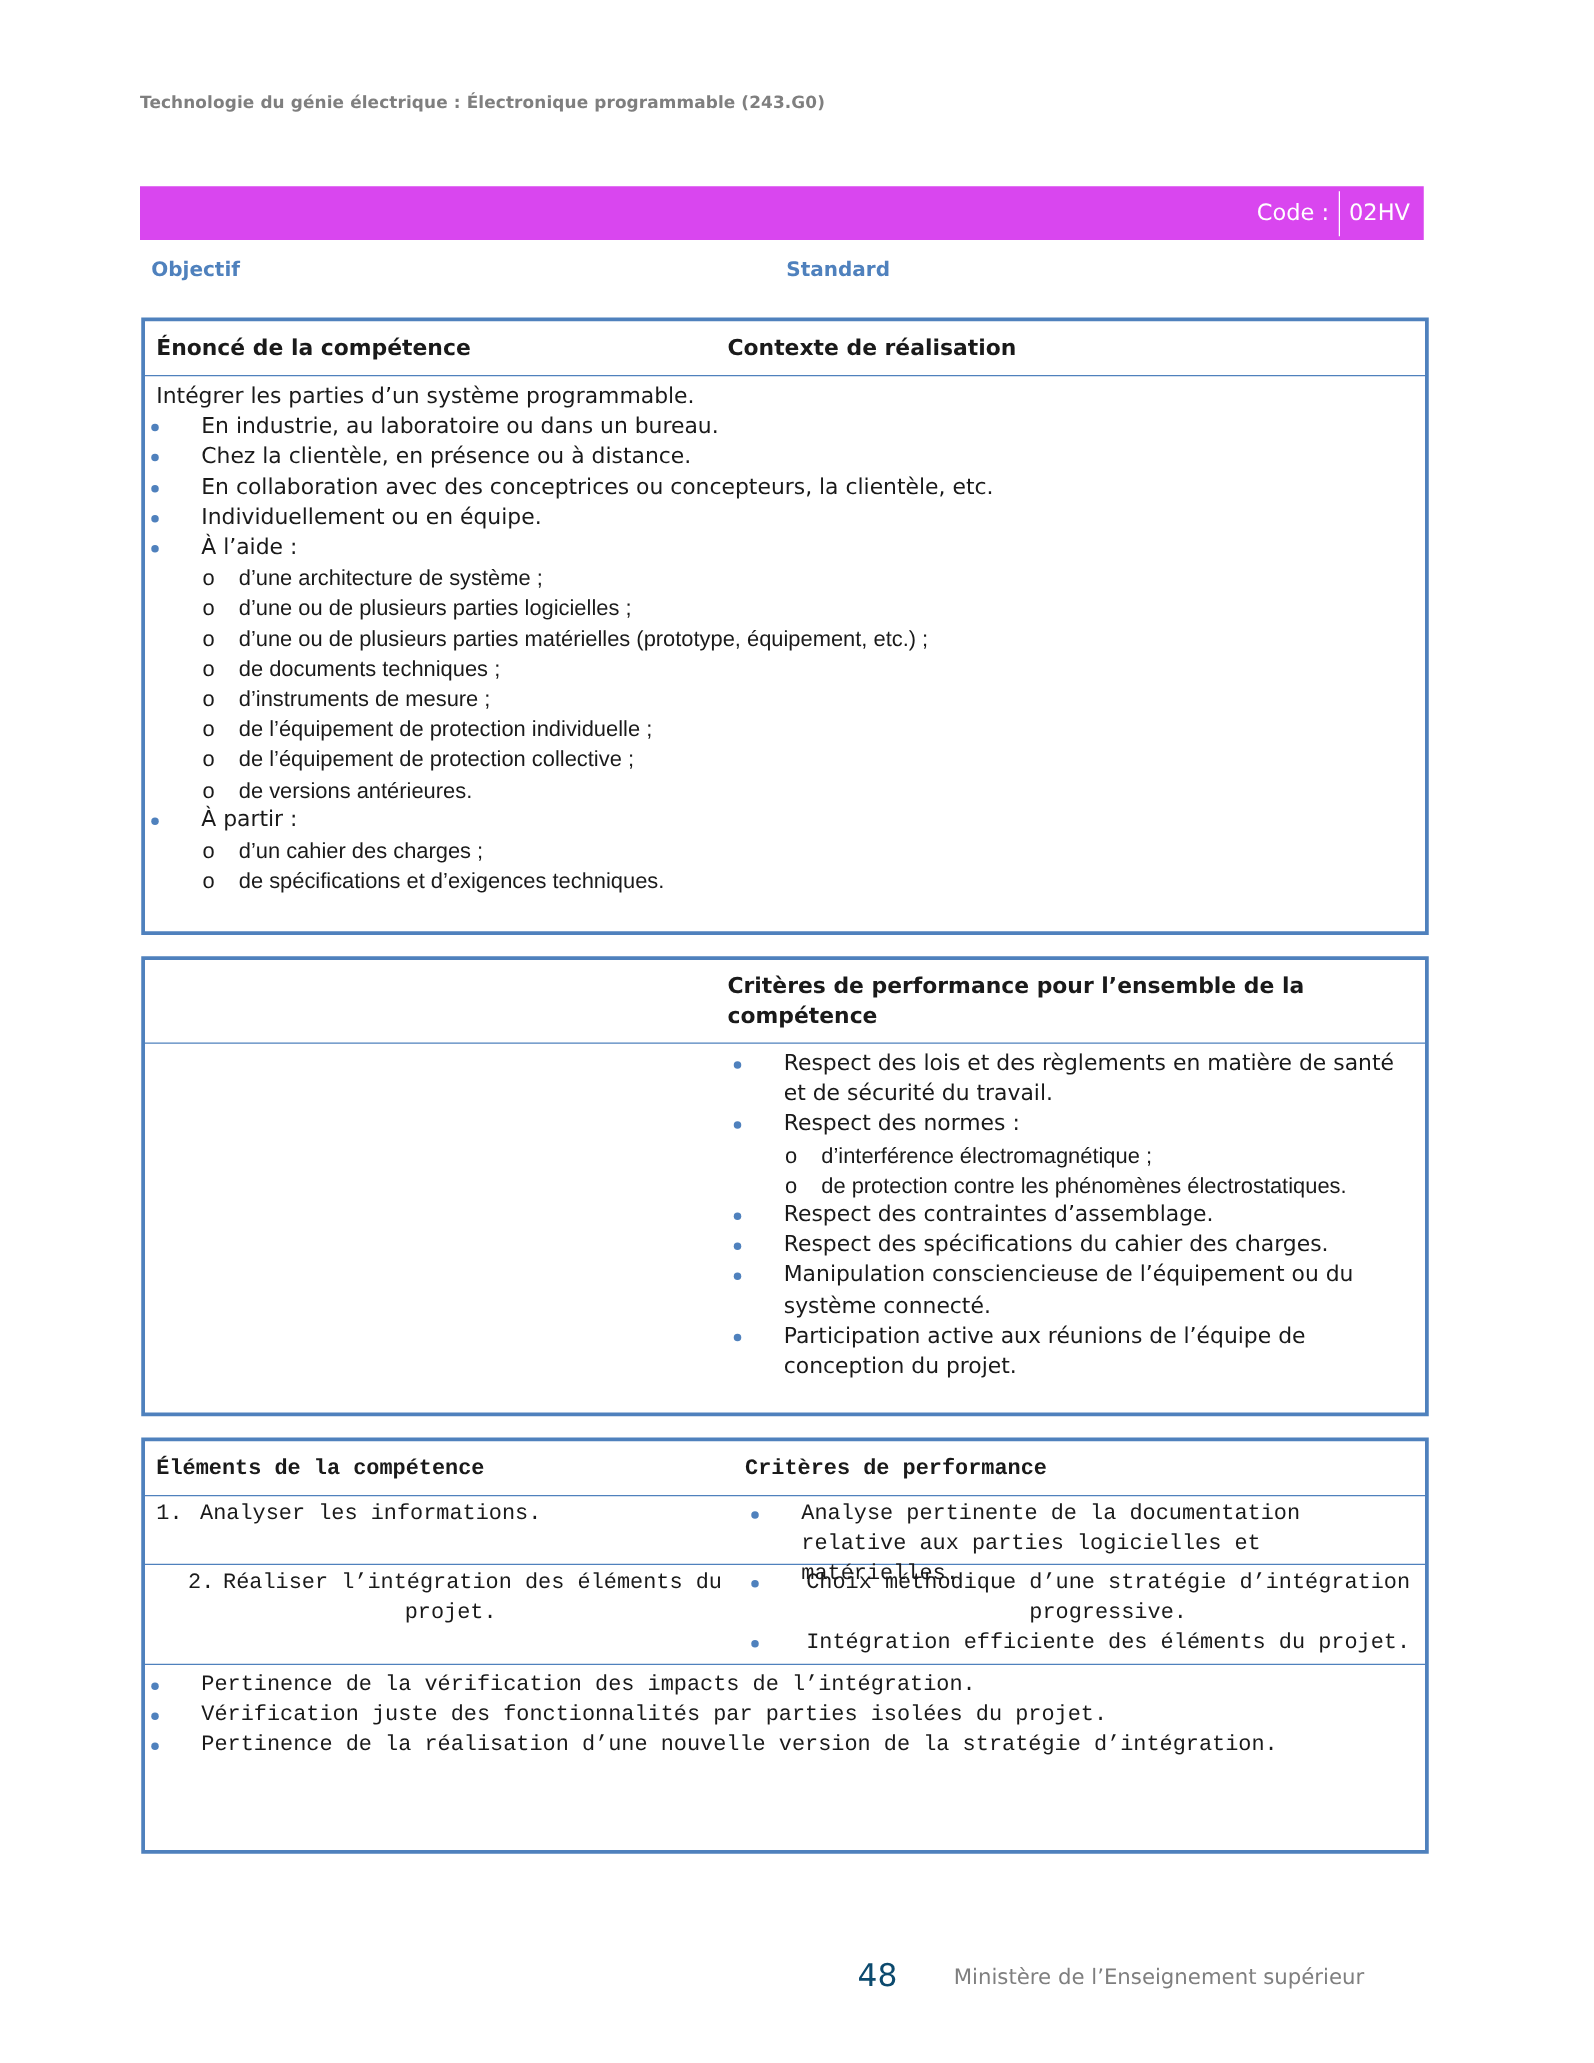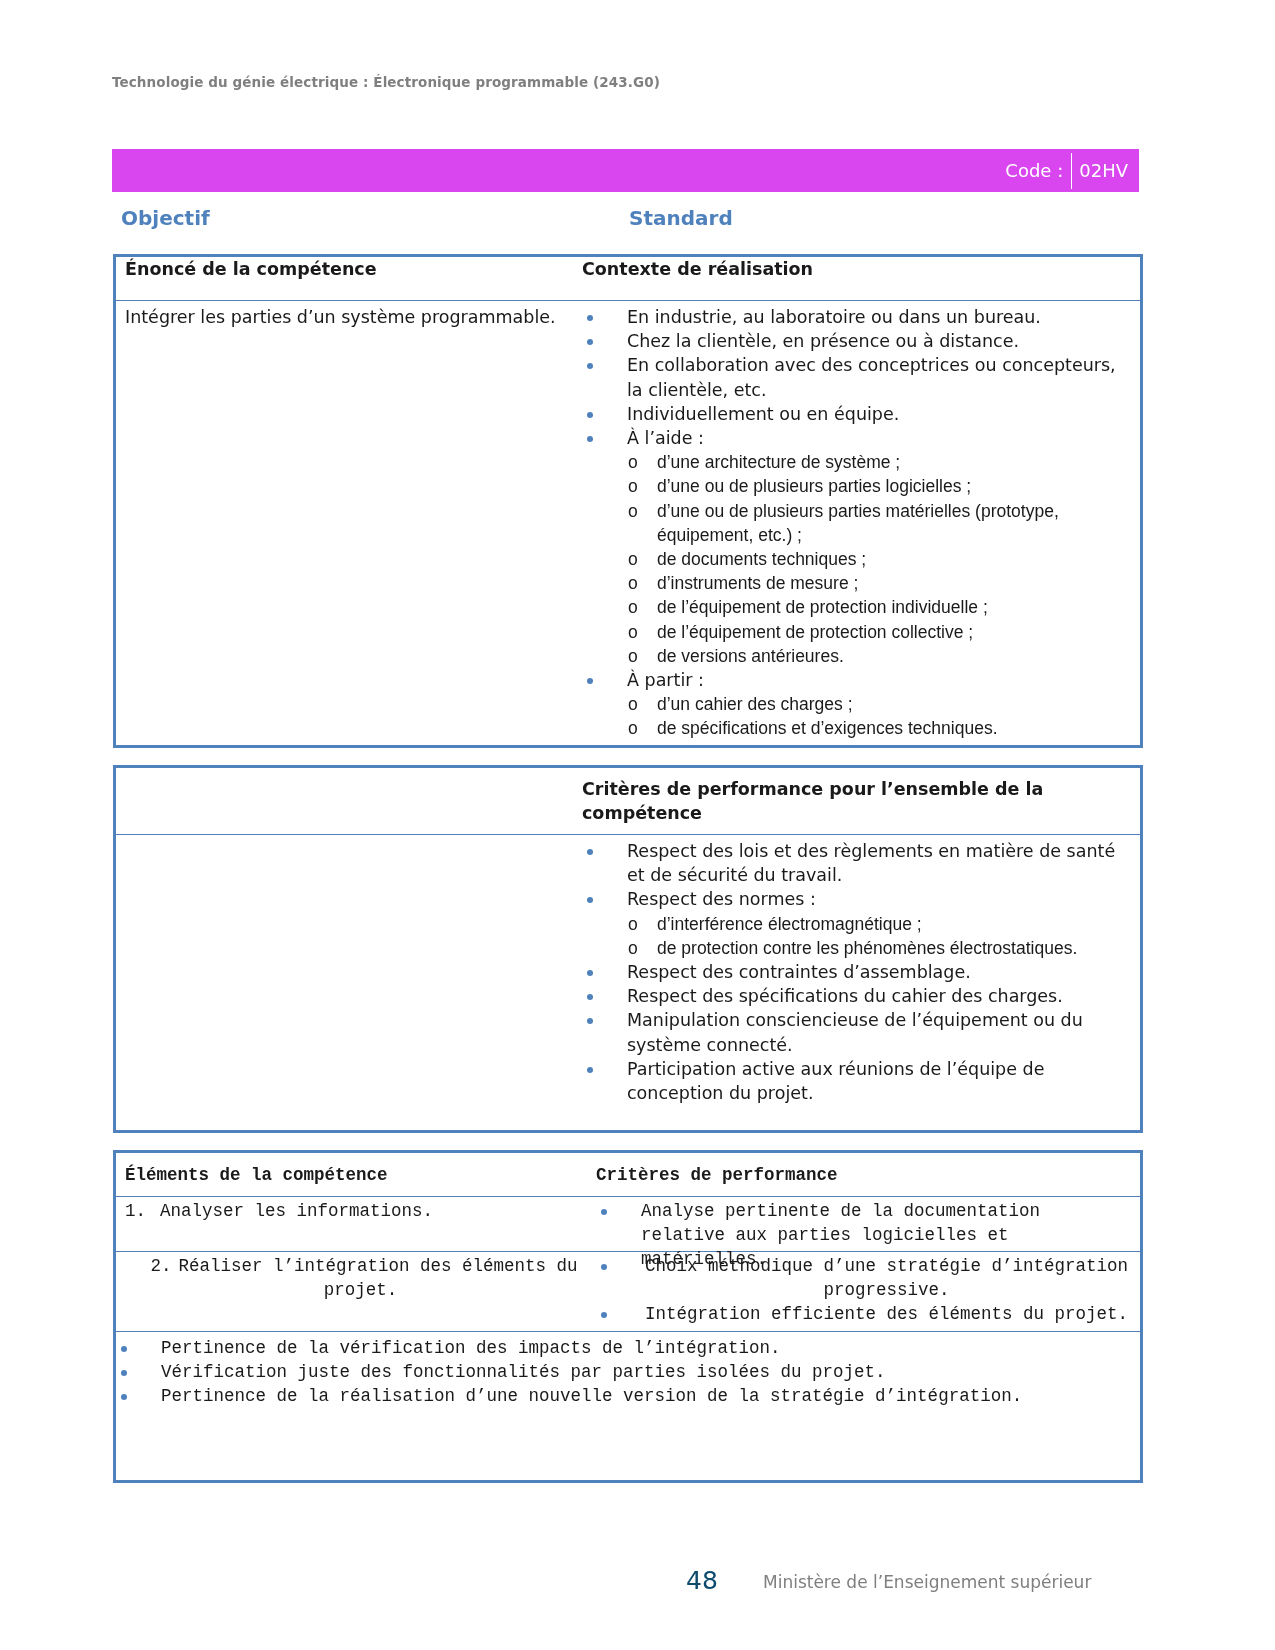--- a/index.html
+++ b/index.html
@@ -1,21 +1,21 @@
 <!DOCTYPE html>
 <html><head>
 <meta charset="utf-8">
 <style>
   html, body { margin: 0; padding: 0; background: #ffffff; }
   body { width: 1275px; height: 1650px; position: relative; font-family: "DejaVu Sans", sans-serif; color: #1a1a1a; overflow: hidden; }
   .running-head { position: absolute; left: 112px; top: 74px; font-size: 13.5px; font-weight: bold; color: #7f7f7f; letter-spacing: 0.1px; }
   .banner { position: absolute; left: 112px; top: 149px; width: 1027px; height: 43px; background: #d946ef; }
   .banner .code { position: absolute; right: 11px; top: 0; height: 43px; display: flex; align-items: center; color: #ffffff; font-size: 18px; }
   .banner .code .sep { width: 1px; height: 36px; background: #ffffff; margin: 0 7px 0 8px; }
-  .heading { position: absolute; top: 206px; font-size: 20px; font-weight: bold; color: #4f81bd; }
+  .heading { position: absolute; top: 206px; font-size: 16px; font-weight: bold; color: #4f81bd; }
   .tbl { position: absolute; left: 113px; width: 1024px; border: 3px solid #4f81bd; box-sizing: content-box; }
   .row { display: flex; border-top: 1px solid #4f81bd; }
   .row:first-child { border-top: none; }
   .col-l { width: 466px; padding: 0 0 0 9px; box-sizing: border-box; }
   .col-r { flex: 1; padding: 0 8px 0 0; box-sizing: border-box; }
   .t3 .col-l { width: 480px; }
   .hdr { font-weight: bold; font-size: 17.5px; line-height: 24px; }
   .txt { font-size: 17.5px; line-height: 24.2px; }
   ul.b { list-style: none; margin: 0; padding: 0; }
   ul.b > li { position: relative; padding-left: 45px; }
@@ -37,25 +37,25 @@
     <span>Code :</span>
     <span class="sep"></span>
     <span>02HV</span>
   </div>
 </div>
 
 <div class="heading" style="left:121px">Objectif</div>
 <div class="heading" style="left:629px">Standard</div>
 
 <div class="tbl" style="top:254px; height:488px;">
-  <div class="row" style="height:43px; ">
+  <div class="row" style="height:43px; align-items:center;">
     <div class="col-l hdr">Énoncé de la compétence</div>
     <div class="col-r hdr">Contexte de réalisation</div>
   </div>
-  <div class="row" style="padding-top:4px;">
+  <div class="row" style="padding-top:4px;flex-direction:column;">
     <div class="col-l txt">Intégrer les parties d’un système programmable.</div>
     <div class="col-r txt">
       <ul class="b">
         <li><span>En industrie, au laboratoire ou dans un bureau.</span></li>
         <li><span>Chez la clientèle, en présence ou à distance.</span></li>
         <li><span>En collaboration avec des conceptrices ou concepteurs, la clientèle, etc.</span></li>
         <li><span>Individuellement ou en équipe.</span></li>
         <li><span>À l’aide :</span>
           <ul class="s">
             <li>d’une architecture de système ;</li>

